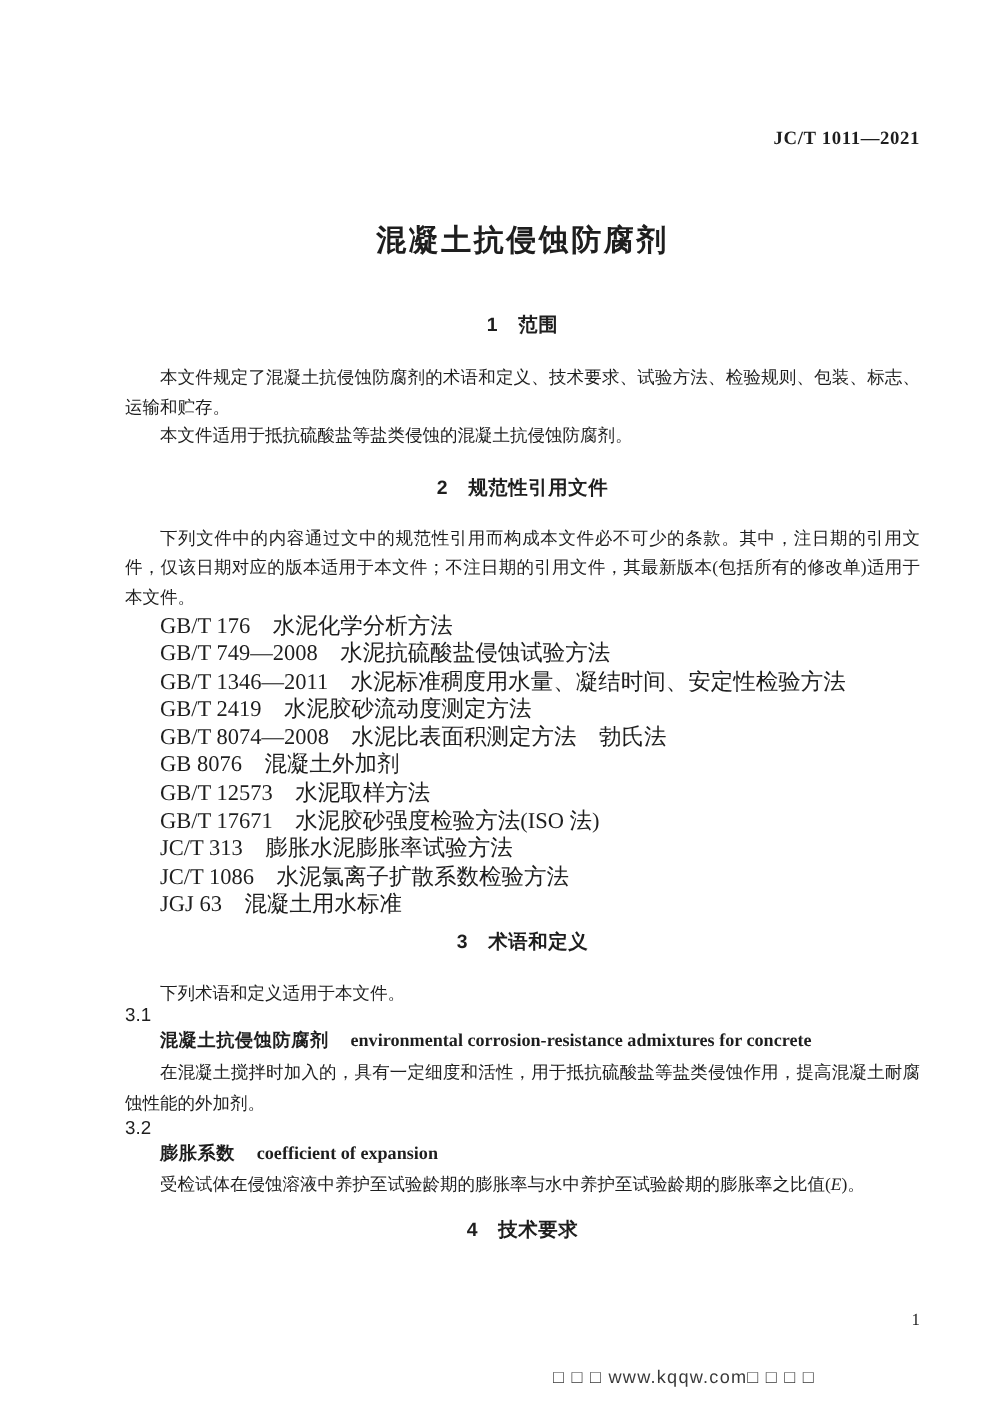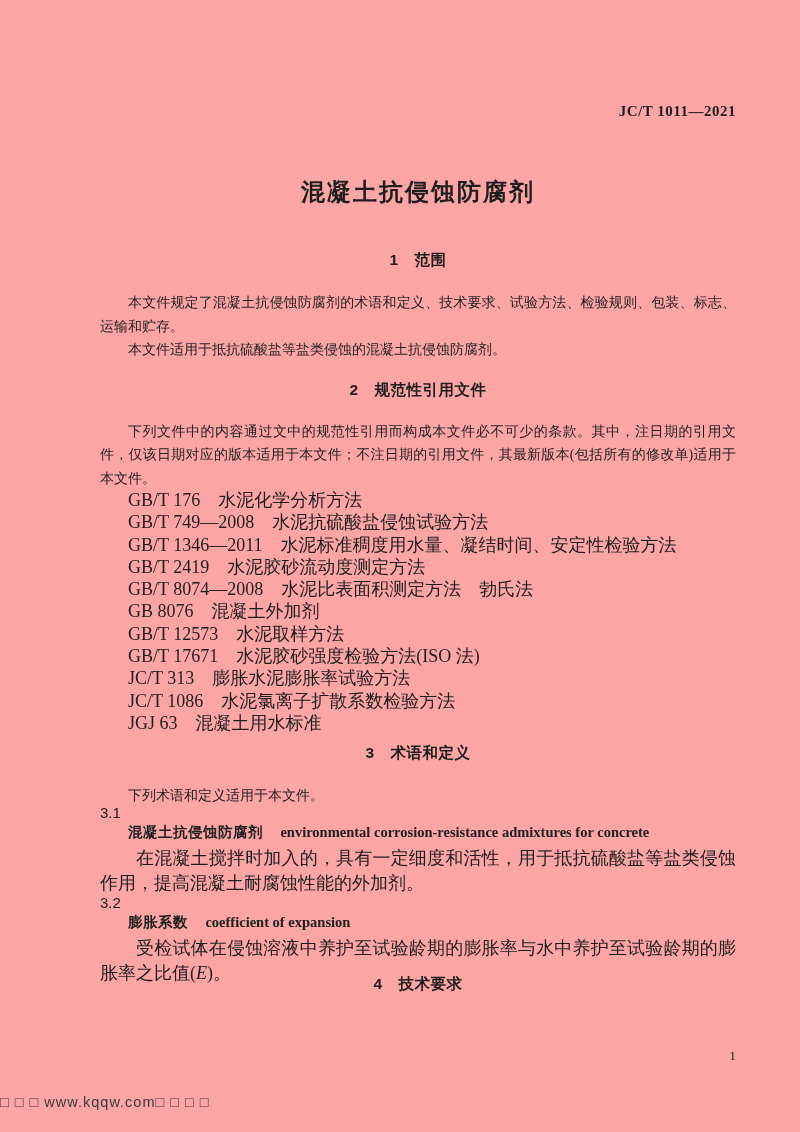--- a/index.html
+++ b/index.html
@@ -1,20 +1,20 @@
 <!DOCTYPE html>
 <html><head>
 <meta charset="utf-8">
 <style>
   html,body{margin:0;padding:0;background:#9a9a9a;}
   .page{
     position:relative;
     width:800px;height:1132px;
     margin:0 auto;
-    background:#fca5a5;
+    background:#ffffff;
     font-family:"Liberation Serif","DejaVu Serif",serif;
     color:#1e1e1e;
     overflow:hidden;
   }
   .abs{position:absolute;left:100px;width:636px;}
   .hdr{
     top:103px;
     text-align:right;
     font-family:"Liberation Serif","DejaVu Serif",serif;
     font-weight:bold;
@@ -63,36 +63,36 @@
   }
   .term-title .zh{
     font-family:"Liberation Sans","DejaVu Sans",sans-serif;
     letter-spacing:.5px;
   }
   .term-title .en{
     font-family:"Liberation Serif","DejaVu Serif",serif;
     margin-left:1.2em;
   }
   .def{
-    font-size:18px;
+    font-size:14px;
     line-height:25px;
     text-indent:2em;
     text-align:justify;
   }
   .def .var{font-style:italic;}
   .page-num{
     top:1048px;
     text-align:right;
     padding-right:14px;
     font-size:13.5px;
   }
   .footer{
     position:absolute;
-    top:1094px;left:0;width:640px;
-    text-align:left;
+    top:1094px;left:12px;width:640px;
+    text-align:right;
     font-family:"Liberation Sans","DejaVu Sans",sans-serif;
     font-size:14.5px;
     color:#3a3a3a;
     letter-spacing:1px;
   }
 </style>
 </head>
 <body>
 
 <div class="page">

